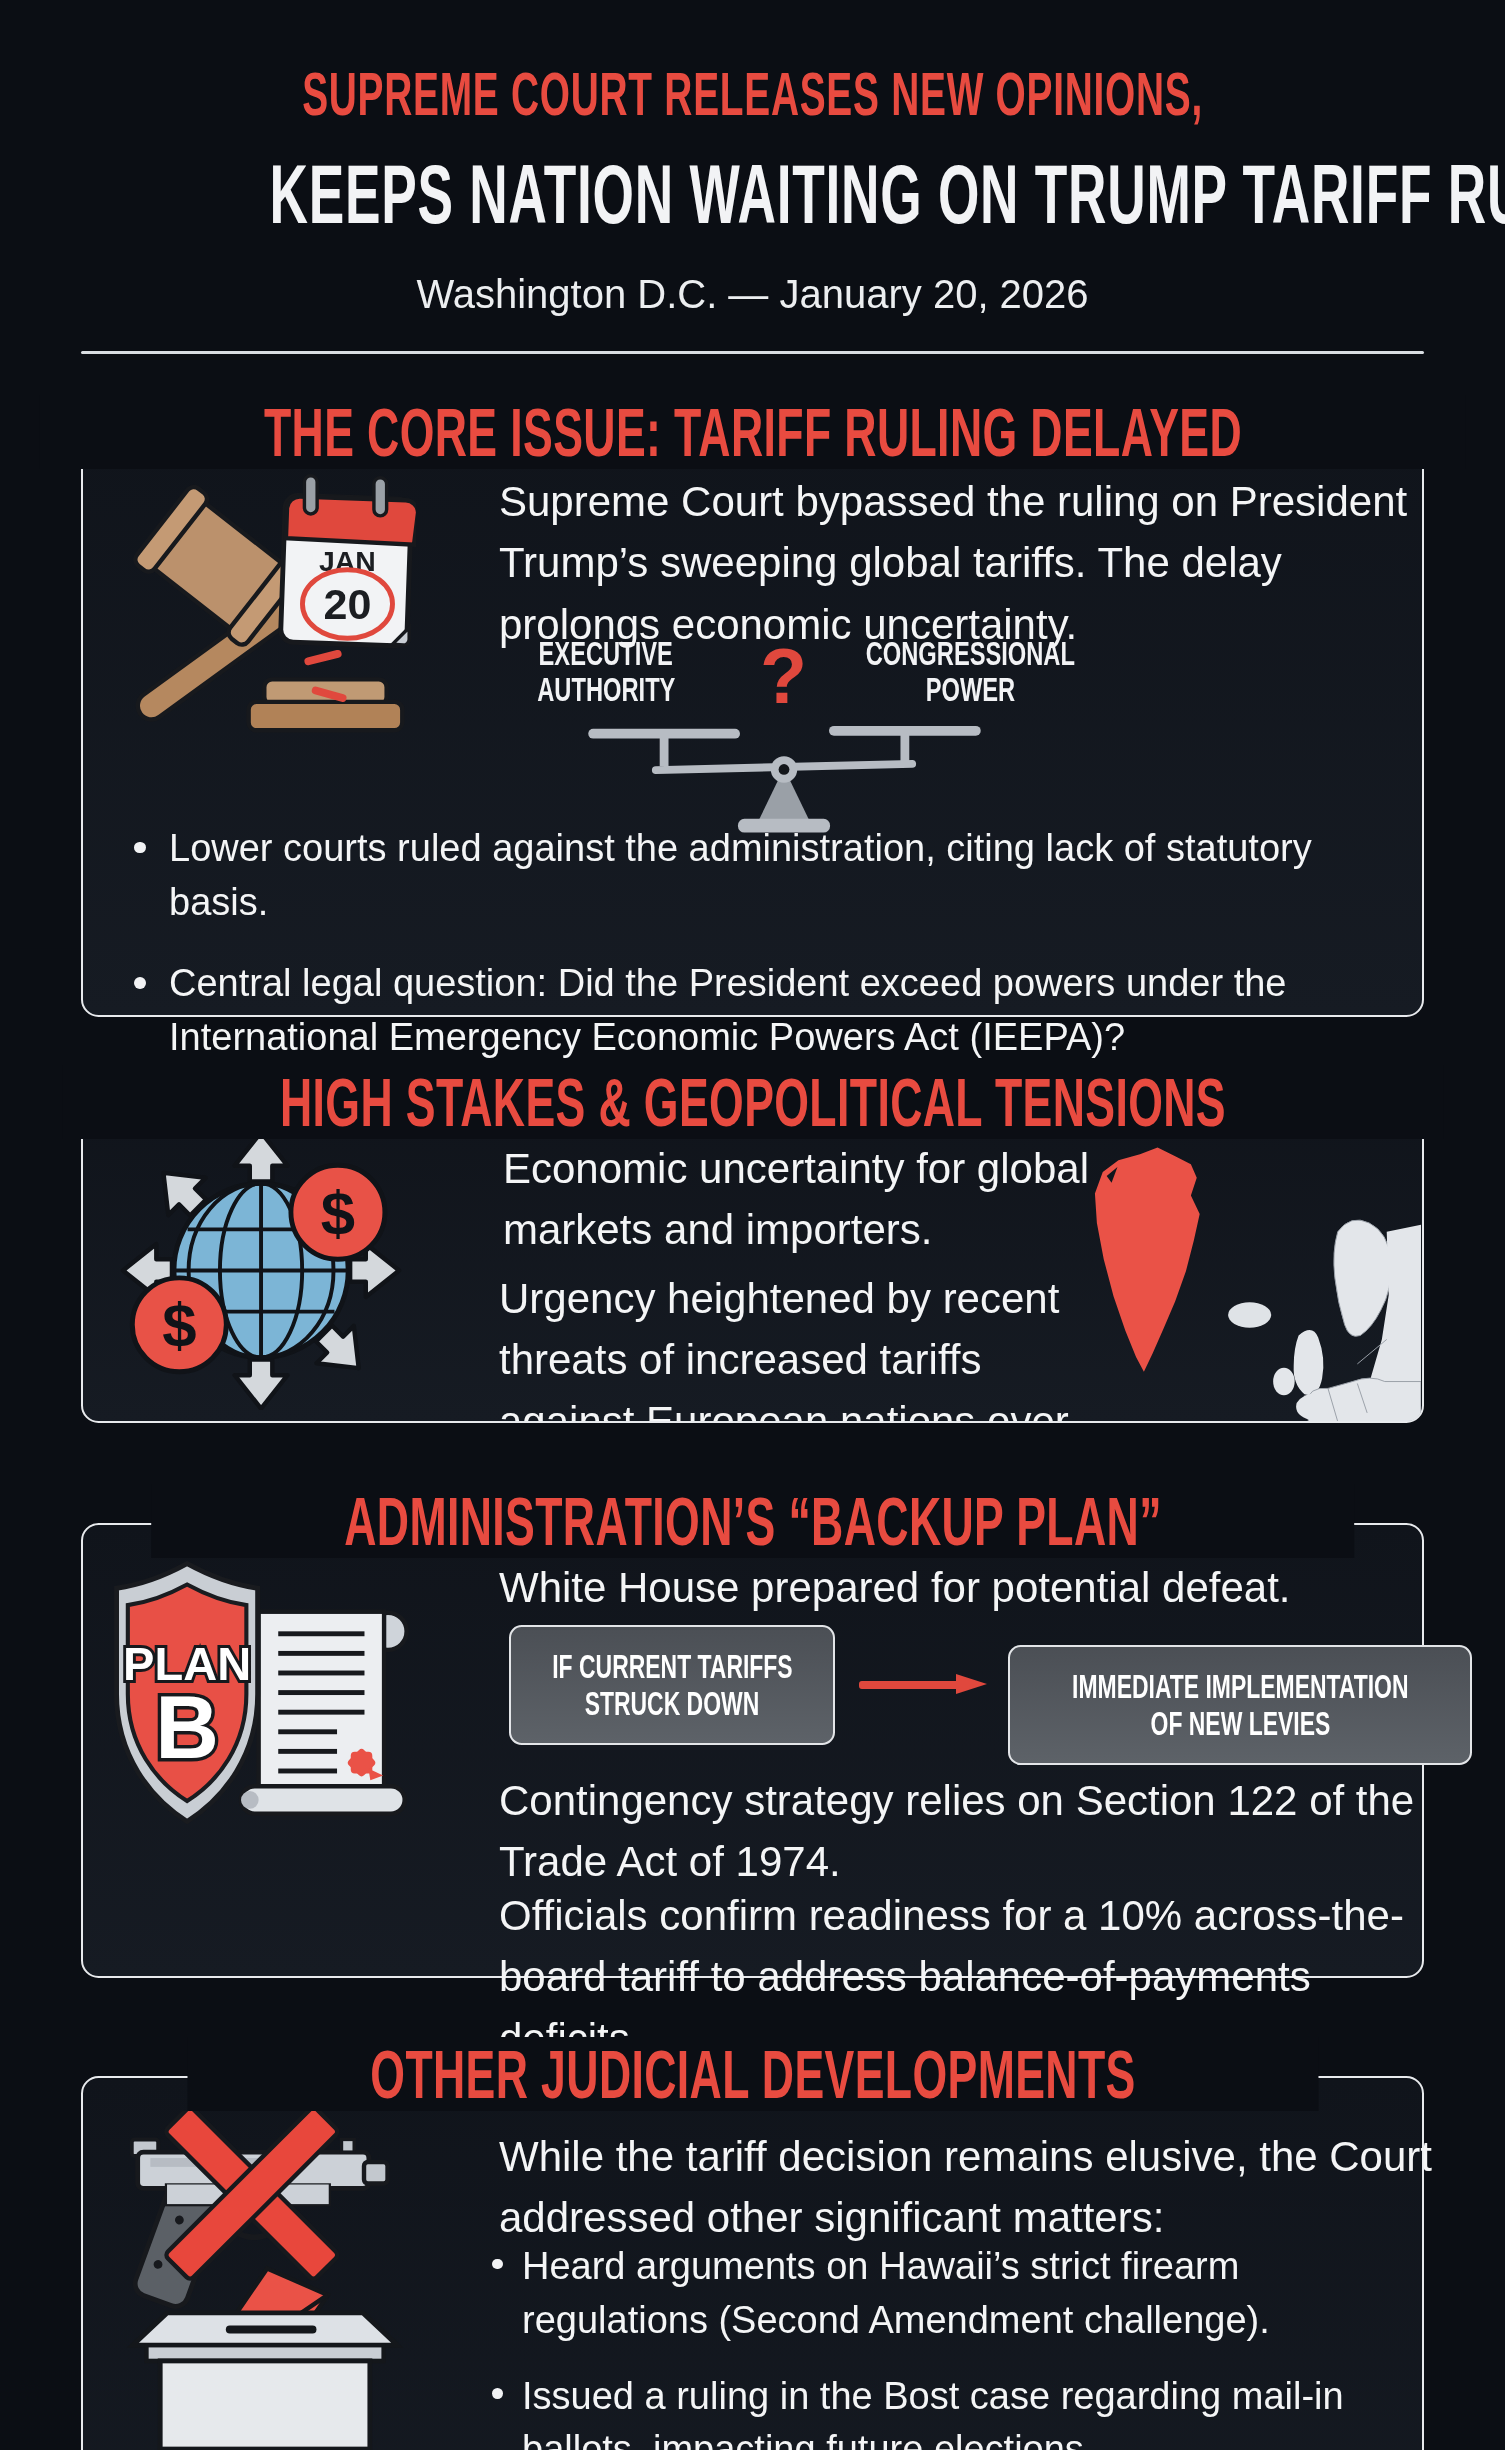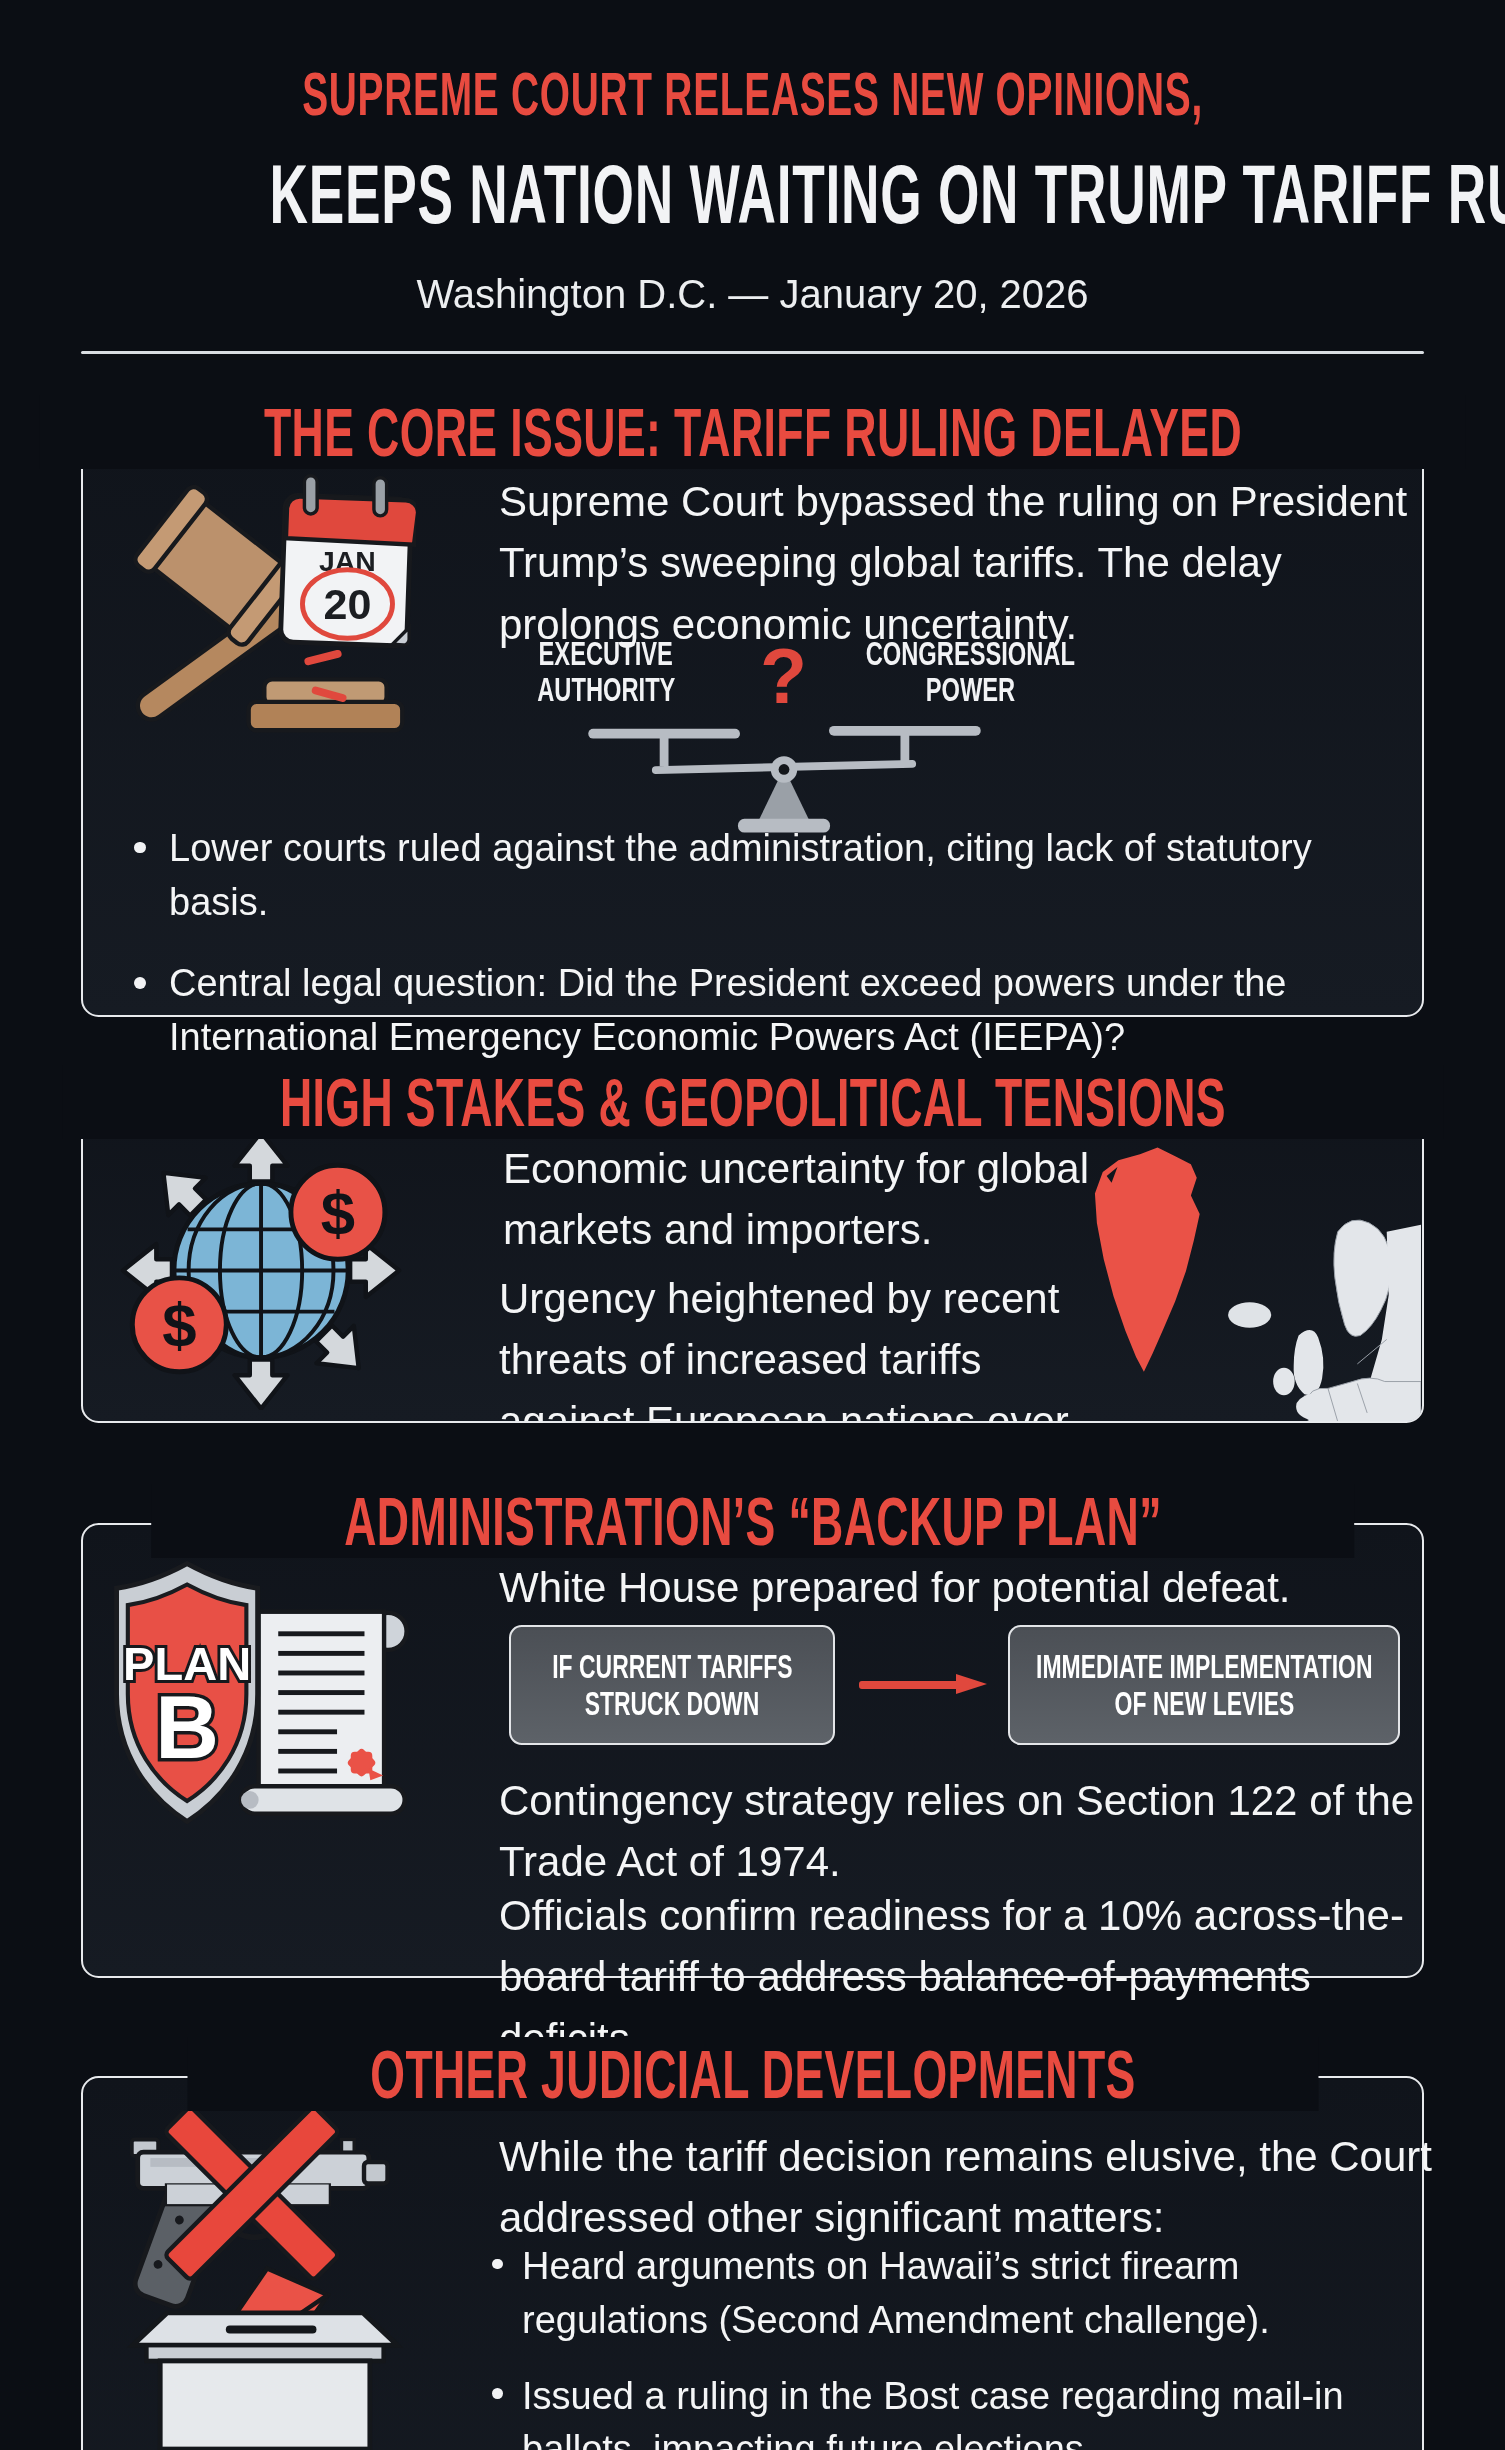--- a/index.html
+++ b/index.html
@@ -50,21 +50,21 @@
 
   
   #shield-icon{position:absolute;left:10.8px;top:22px;}
   #c3-intro{left:416px;top:32px;width:931px;}
   #flow{position:absolute;left:426px;top:100px;width:894px;height:122px;}
   .flow-box{position:absolute;top:0;height:120px;box-sizing:border-box;border:2px solid #e3e5e8;border-radius:12.7px;
             background:linear-gradient(180deg,#4b4f55,#5d6268);display:flex;flex-direction:column;
             align-items:center;justify-content:center;color:#ffffff;font-weight:bold;font-size:31px;}
   .flow-box div{line-height:1.2;}
   #flow-box-1{left:0;width:326px;}
-  #flow-box-2{left:499px;width:392px;}
+  #flow-box-2{left:499px;width:464px;margin-top:20px;}
   #flow-arrow{position:absolute;left:329px;top:49px;width:169px;height:21.6px;}
   #flow-arrow .shaft{position:absolute;left:20.6px;top:7.4px;width:104px;height:7.4px;background:#e0483d;border-radius:2.9px;}
   #flow-arrow .head{position:absolute;right:19.6px;top:0;width:0;height:0;
             border-left:31px solid #e0483d;border-top:10.8px solid transparent;border-bottom:10.8px solid transparent;}
   #c3-p1{left:416px;top:245px;width:931px;}
   #c3-p2{left:416px;top:360px;width:960px;}
 
   
   #justice-icons{position:absolute;left:23.5px;top:33px;}
   #c4-intro{left:416px;top:48px;width:975px;}

